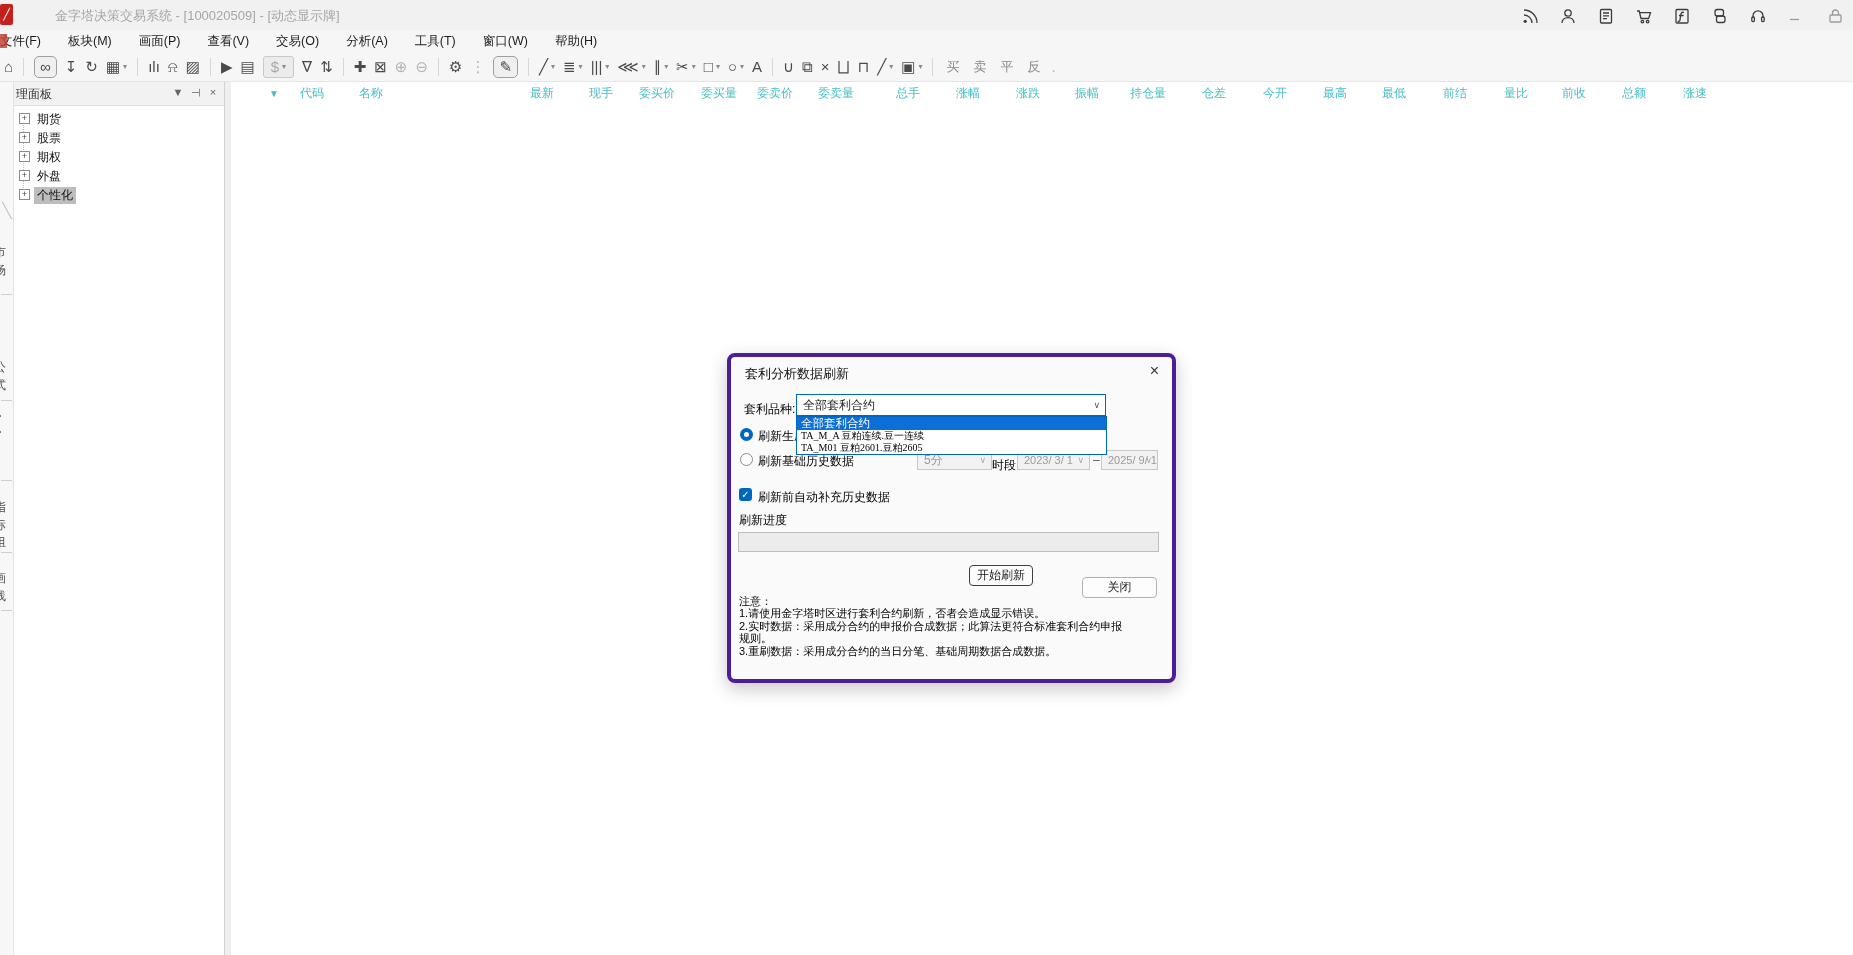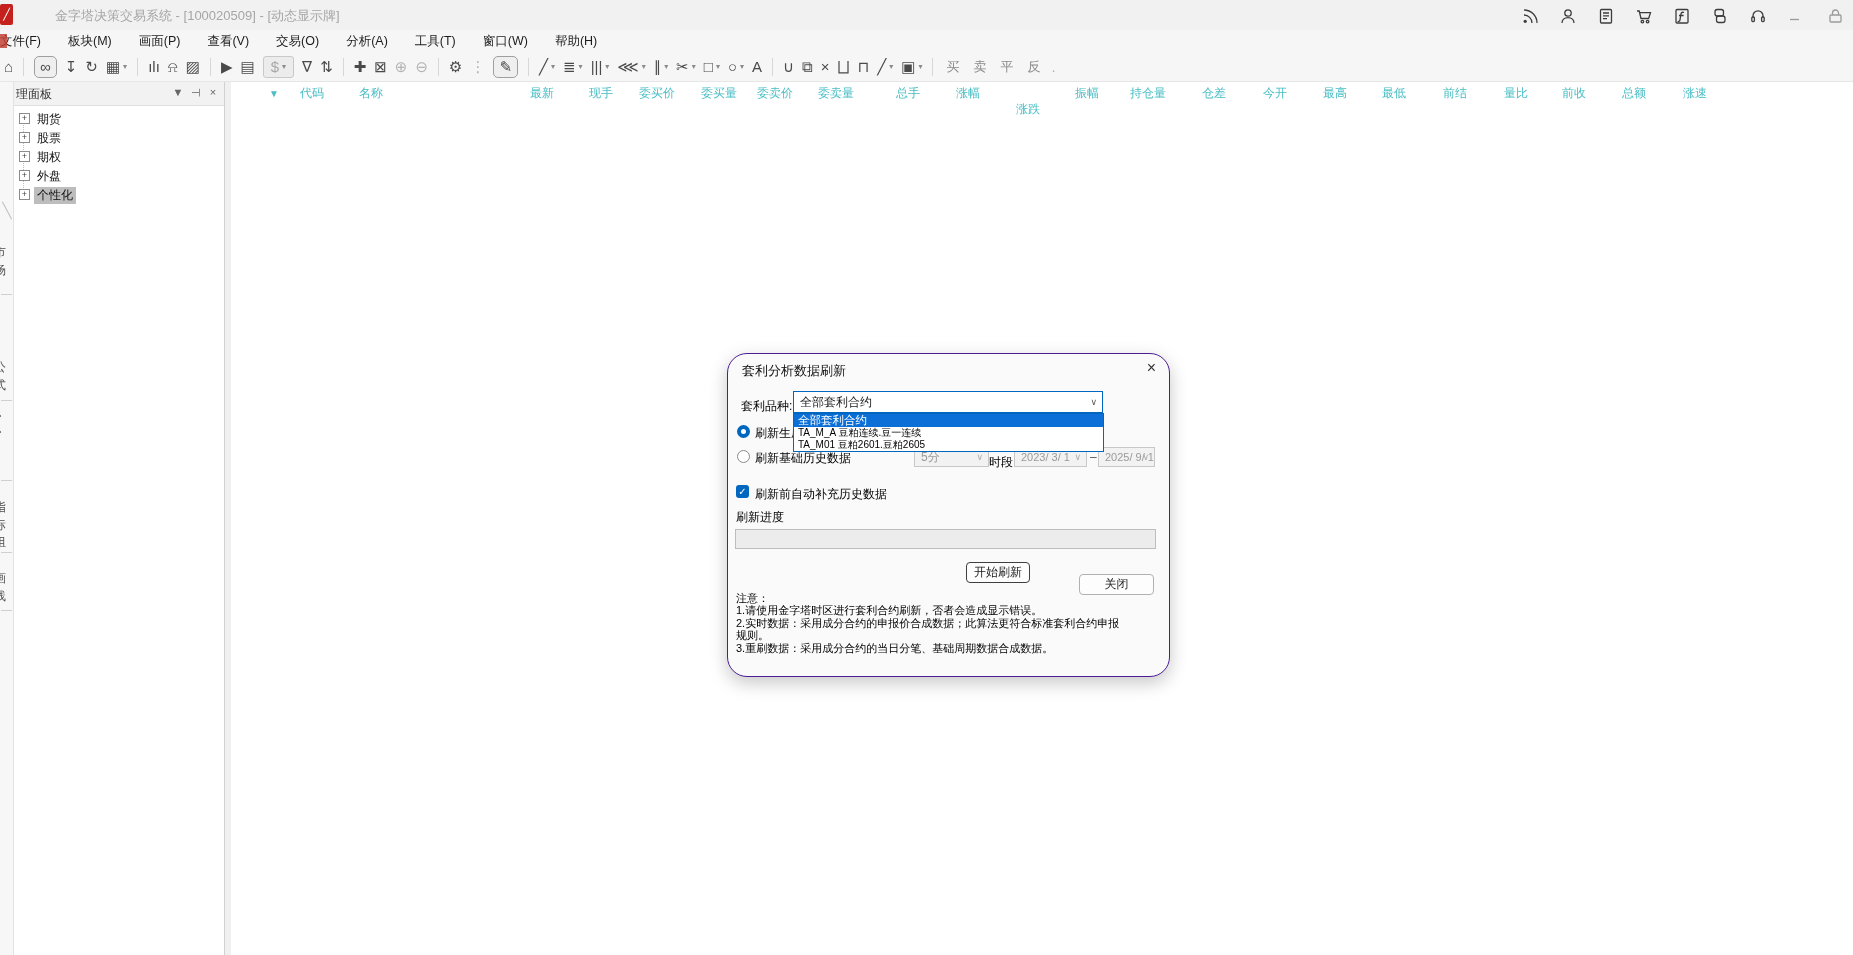--- a/index.html
+++ b/index.html
@@ -49,32 +49,32 @@
   .tree-item.selected .tlabel{background:#bdbdbd}
   .tree-line{position:absolute;left:9px;top:34px;width:1px;height:76px;border-left:1px dotted #bdbdbd}
   
   .splitter{position:absolute;left:225px;top:82px;width:6px;height:873px;background:#f0f0f0}
   .main{position:absolute;left:231px;top:82px;width:1622px;height:873px;background:#fff}
   .col-row{position:absolute;left:-231px;top:0;width:1853px;height:20px}
   .colhead{position:absolute;top:3px;transform:translateX(-50%);font-size:12px;color:#49bec5;white-space:nowrap}
   .filter-arrow{position:absolute;left:274px;top:6px;transform:translateX(-50%);font-size:10px;color:#49bec5}
   
   .dialog{position:absolute;left:727px;top:353px;width:441px;height:322px;background:#fafafa;
-          border:1px solid #4c1d95;border-radius:20px;box-shadow:0 6px 18px rgba(0,0,0,.22);font-size:12px;z-index:10}
+          border:4px solid #4c1d95;border-radius:8px;box-shadow:0 6px 18px rgba(0,0,0,.22);font-size:12px;z-index:10}
   .dlg-title{position:absolute;left:14px;top:8px;font-size:13px;color:#111}
   .dlg-close{position:absolute;right:13px;top:5px;font-size:16px;color:#333;cursor:default}
   .dlg-label{position:absolute;white-space:nowrap;color:#000}
   .combo{position:absolute;background:#fff;border:1px solid #0067c0;display:flex;align-items:center;
          padding-left:6px;box-sizing:border-box;white-space:nowrap}
   .combo .chev{position:absolute;right:5px;color:#555;font-size:9px}
   .combo.disabled{background:#f2f2f2;border:1px solid #c8c8c8;color:#9a9a9a}
   .combo.disabled .chev{color:#aaa}
   .dd-list{position:absolute;left:65px;top:59px;width:309px;background:#fff;border:1px solid #0067c0;z-index:12}
   .dd-item{height:12px;line-height:12px;font-size:10px;padding-left:4px;white-space:nowrap;overflow:hidden;
-           font-family:Liberation Sans, sans-serif;color:#000}
+           font-family:Liberation Serif, serif;color:#000}
   .dd-item.active{background:#0b6fd7;color:#fff;height:13px;line-height:13px;font-size:11.5px;
            font-family:"Liberation Sans","DejaVu Sans",sans-serif}
   .radio{position:absolute;width:13px;height:13px;border-radius:50%;background:#fff;box-sizing:border-box}
   .radio.on{border:4px solid #0067c0}
   .radio.off{border:1px solid #8a8a8a}
   .cb{position:absolute;width:13px;height:13px;background:#0067c0;border-radius:3px;color:#fff;
       font-size:10px;line-height:13px;text-align:center}
   .progress{position:absolute;left:7px;top:175px;width:421px;height:20px;background:#ececec;border:1px solid #bdbdbd;box-sizing:border-box}
   .btn-dlg{position:absolute;height:21px;background:#fdfdfd;border:1px solid #b1b1b1;border-radius:4px;
            font-size:12px;display:flex;align-items:center;justify-content:center;box-sizing:border-box}
@@ -384,21 +384,21 @@
   <span class="colhead" style="left: 312px;">代码</span>
       <span class="colhead" style="left: 371px;">名称</span>
       <span class="colhead" style="left: 542px;">最新</span>
       <span class="colhead" style="left: 601px;">现手</span>
       <span class="colhead" style="left: 657px;">委买价</span>
       <span class="colhead" style="left: 719px;">委买量</span>
       <span class="colhead" style="left: 775px;">委卖价</span>
       <span class="colhead" style="left: 836px;">委卖量</span>
       <span class="colhead" style="left: 908px;">总手</span>
       <span class="colhead" style="left: 968px;">涨幅</span>
-      <span class="colhead" style="left: 1028px; margin-top: 16px;">涨跌</span>
+      <span class="colhead" style="left: 1028px;">涨跌</span>
       <span class="colhead" style="left: 1087px;">振幅</span>
       <span class="colhead" style="left: 1148px;">持仓量</span>
       <span class="colhead" style="left: 1214px;">仓差</span>
       <span class="colhead" style="left: 1275px;">今开</span>
       <span class="colhead" style="left: 1335px;">最高</span>
       <span class="colhead" style="left: 1394px;">最低</span>
       <span class="colhead" style="left: 1455px;">前结</span>
       <span class="colhead" style="left: 1516px;">量比</span>
       <span class="colhead" style="left: 1574px;">前收</span>
       <span class="colhead" style="left: 1634px;">总额</span>

